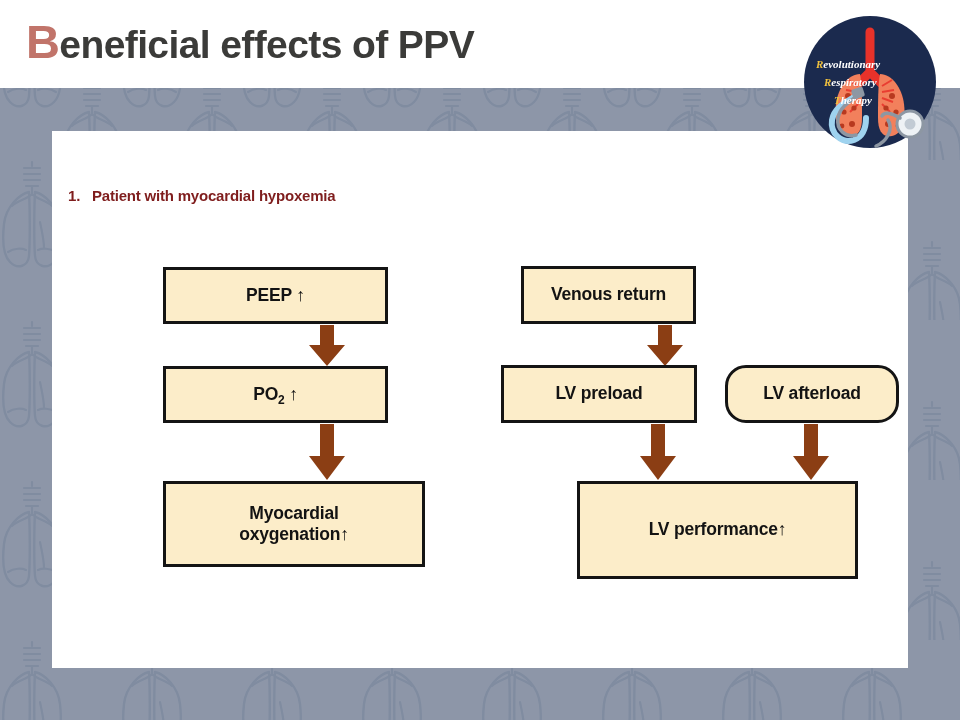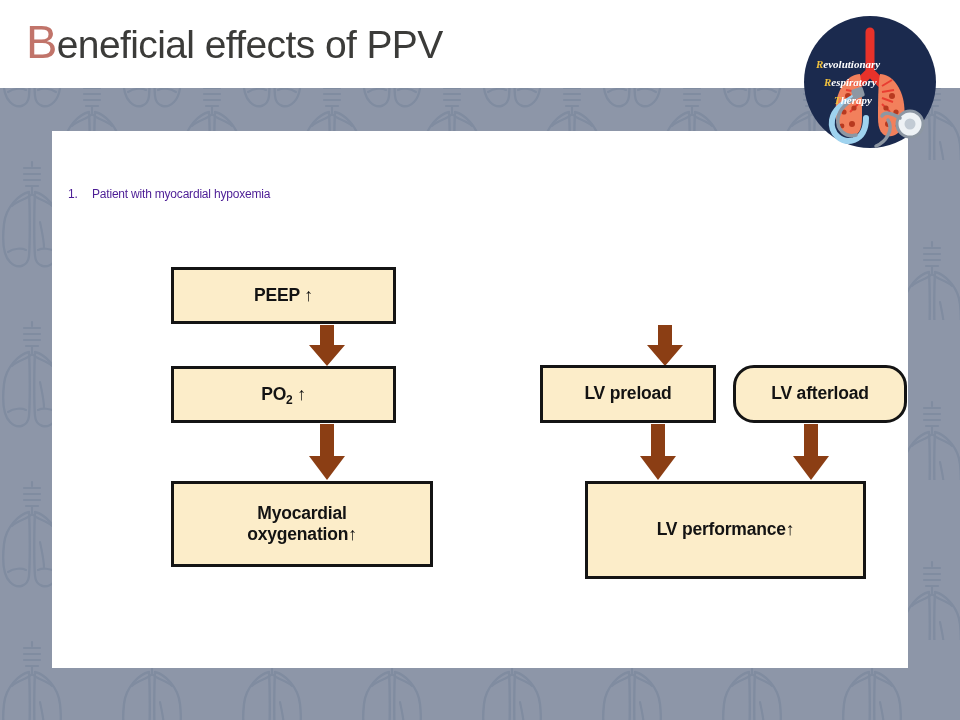--- a/index.html
+++ b/index.html
@@ -45,21 +45,21 @@
   #title-bar {
     position: absolute;
     left: 26px; top: 13px;
     height: 62px;
     display: flex;
     align-items: center;
     z-index: 6;
   }
   #title-text {
     font-size: 39px;
-    font-weight: normal;
+    font-weight: bold;
     color: #3b3b39;
     letter-spacing: -0.6px;
     white-space: nowrap;
   }
   #title-text .cap {
     color: #c1746a;
     font-size: 47px;
     line-height: 0.9;
   }
 
@@ -76,64 +76,63 @@
     position: absolute;
     left: 52px; top: 131px;
     width: 856px; height: 537px;
     background: #ffffff;
     z-index: 4;
   }
 
   
   .col-heading {
     position: absolute;
-    font-size: 12px;
-    font-weight: normal;
-    color: #4c1d95;
+    font-size: 15px;
+    font-weight: bold;
+    color: #7f1d1d;
     white-space: nowrap;
     letter-spacing: -0.2px;
   }
   #heading-1 { left: 16px; top: 56px; }
   #heading-2 { left: 466px; top: 56px; }
   .col-heading .num { display: inline-block; }
   #heading-1 .num { width: 24px; }
   #heading-2 .num { width: 44px; }
 
   
   .fbox {
     position: absolute;
     background: #fcedc9;
     border: 3.5px solid #141414;
     display: flex;
     align-items: center;
     justify-content: center;
     text-align: center;
     z-index: 5;
-    margin-left: 8px;
   }
   .fbox .label {
     font-size: 17.5px;
     font-weight: bold;
     color: #131313;
     line-height: 1.22;
     letter-spacing: -0.2px;
   }
   .fbox .label sub {
     font-size: 12px;
     vertical-align: baseline;
     position: relative;
     top: 4px;
   }
 
   
   #box-peep        { left: 111px; top: 136px; width: 225px; height: 57px; }
   #box-po2         { left: 111px; top: 235px; width: 225px; height: 57px; }
   #box-myocardial  { left: 111px; top: 350px; width: 262px; height: 86px; }
   #box-venous      { left: 469px; top: 135px; width: 175px; height: 58px; }
-  #box-preload     { left: 480px; top: 234px; width: 176px; height: 58px; justify-content: center; }
+  #box-preload     { left: 449px; top: 234px; width: 196px; height: 58px; justify-content: center; }
   #box-afterload   { left: 673px; top: 234px; width: 174px; height: 58px; border-radius: 21px; }
   #box-performance { left: 525px; top: 350px; width: 281px; height: 98px; }
 
   
   .arrow {
     position: absolute;
     z-index: 5;
   }
   #arrow-1 { left: 257px; top: 194px; width: 36px; height: 41px; }
   #arrow-2 { left: 257px; top: 293px; width: 36px; height: 56px; }
@@ -240,20 +239,23 @@
     </div>
 
     <svg class="arrow" id="arrow-2" viewBox="0 0 36 56" xmlns="http://www.w3.org/2000/svg">
       <polygon points="11,0 25,0 25,32 36,32 18,56 0,32 11,32" fill="#8b3e14"></polygon>
     </svg>
 
     <div class="fbox" id="box-myocardial">
       <span class="label"><span>Myocardial</span><br><span>oxygenation↑</span></span>
     </div>
 
+    <div class="fbox" id="box-venous">
+      <span class="label">Venous return</span>
+    </div>
 
     <svg class="arrow" id="arrow-3" viewBox="0 0 36 41" xmlns="http://www.w3.org/2000/svg">
       <polygon points="11,0 25,0 25,20 36,20 18,41 0,20 11,20" fill="#8b3e14"></polygon>
     </svg>
 
     <div class="fbox" id="box-preload">
       <span class="label">LV preload</span>
     </div>
 
     <div class="fbox" id="box-afterload">

